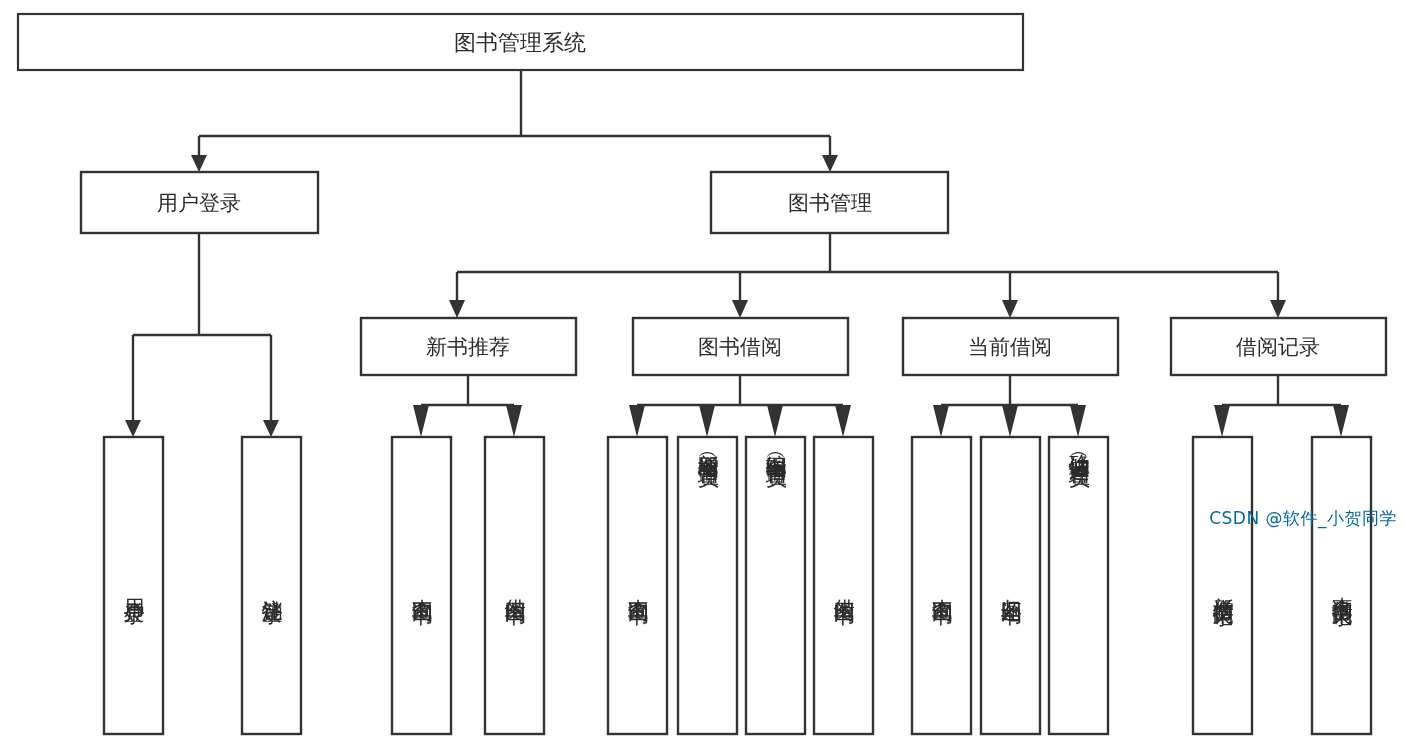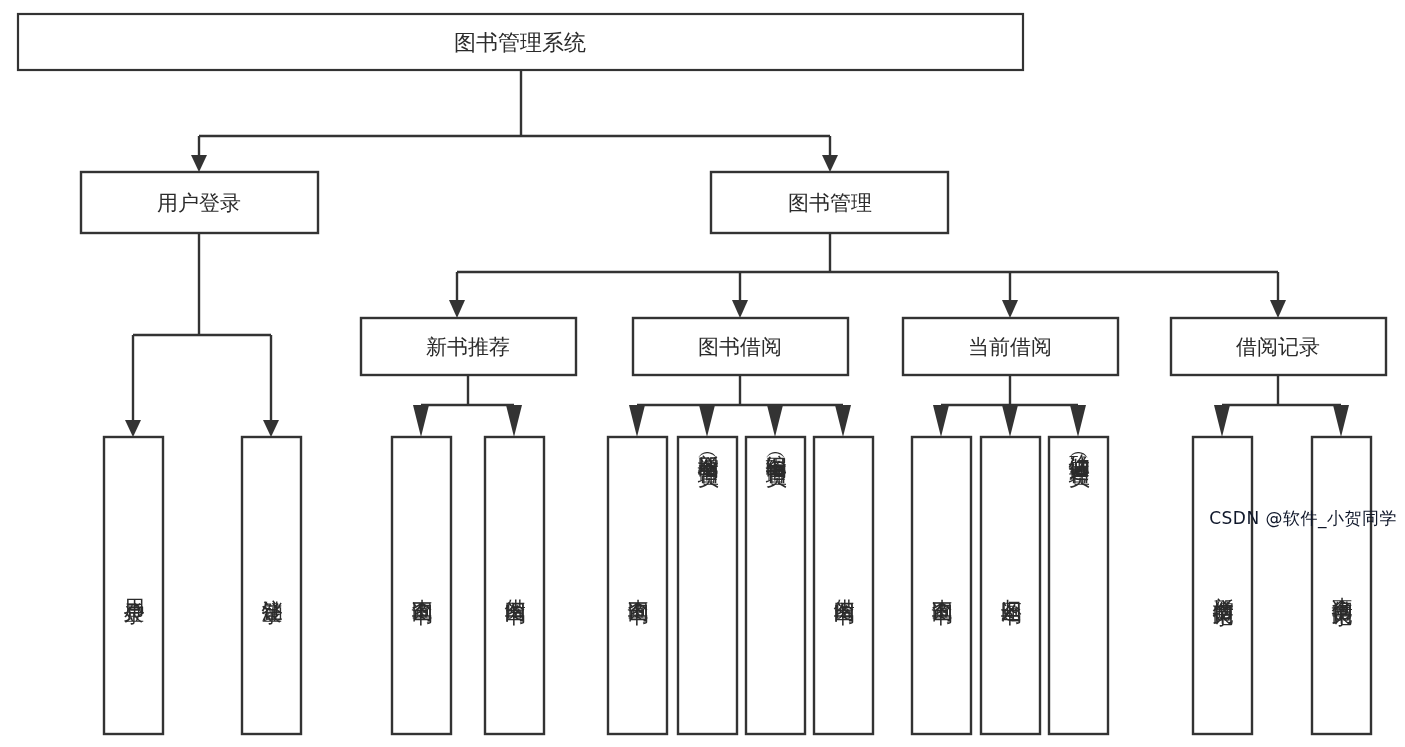--- a/index.html
+++ b/index.html
@@ -70,21 +70,21 @@
     letter-spacing: 2px;
     color: #2b2b2b;
     white-space: nowrap;
   }
   .watermark {
     position: absolute;
     right: 8px;
     bottom: 4px;
     font-family: "DejaVu Sans", "Liberation Sans", sans-serif;
     font-size: 17px;
-    color: #0f172a;
+    color: #0369a1;
     letter-spacing: 0.5px;
     user-select: none;
   }
 </style>
 </head>
 <body>
 
 <div id="diagram-root">
 
   <svg id="flow" viewBox="0 0 1405 747">

